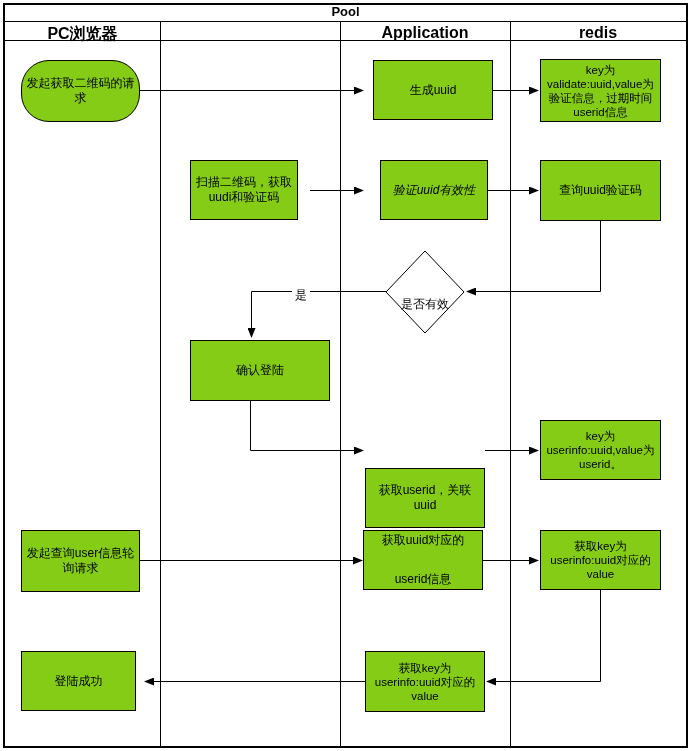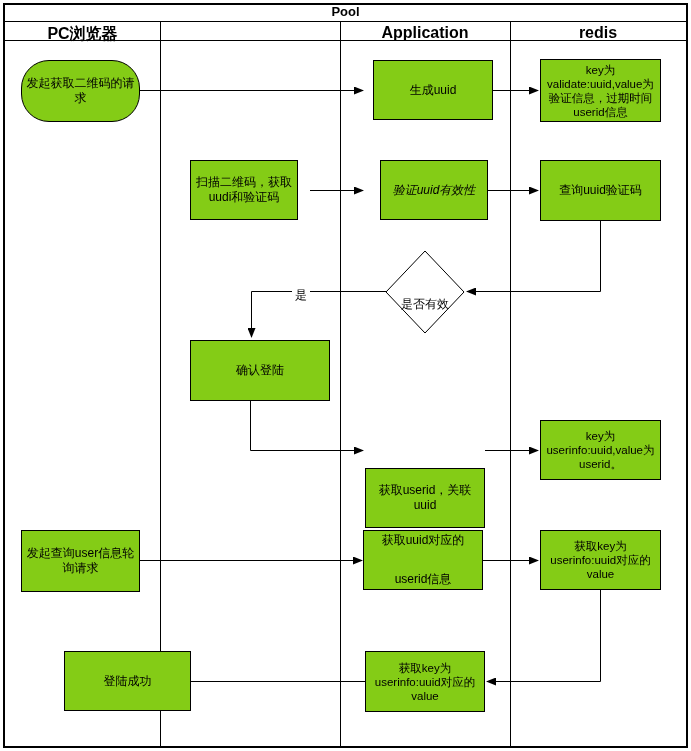--- a/index.html
+++ b/index.html
@@ -141,17 +141,17 @@
     <span class="ln">userinfo:uuid对应的</span>
     <span class="ln">value</span>
   </div>
 
   <div class="box tight" style="left:365px;top:651px;width:120px;height:61px;">
     <span class="ln">获取key为</span>
     <span class="ln">userinfo:uuid对应的</span>
     <span class="ln">value</span>
   </div>
 
-  <div class="box" style="left:21px;top:651px;width:127px;height:60px;margin-left:43px;">
+  <div class="box" style="left:21px;top:651px;width:115px;height:60px;">
     <span class="ln">登陆成功</span>
   </div>
 
 </div>
 
 </body></html>

